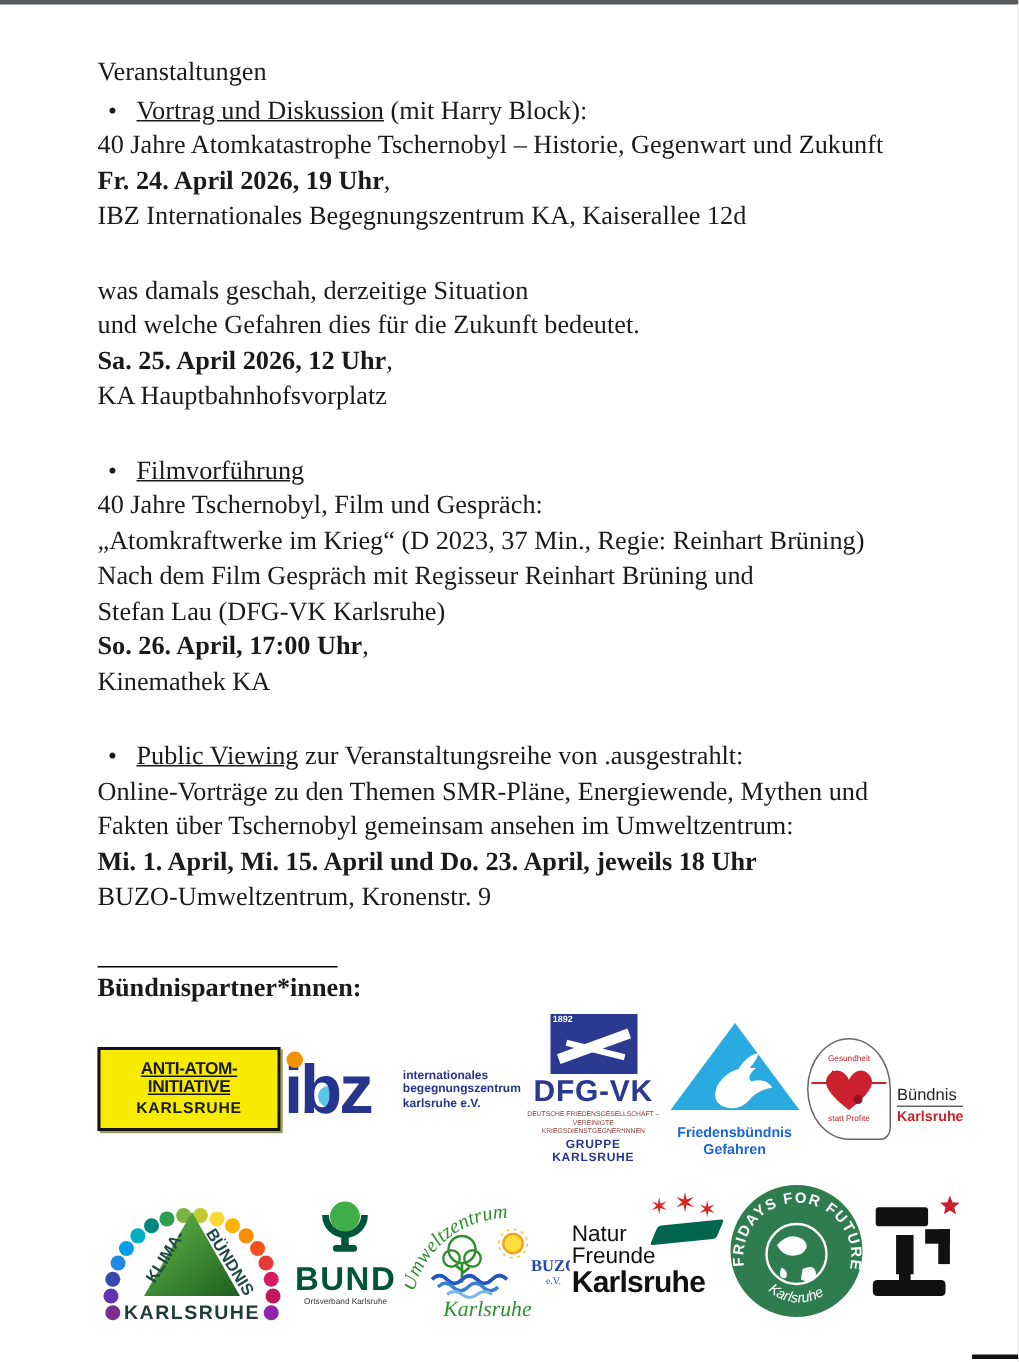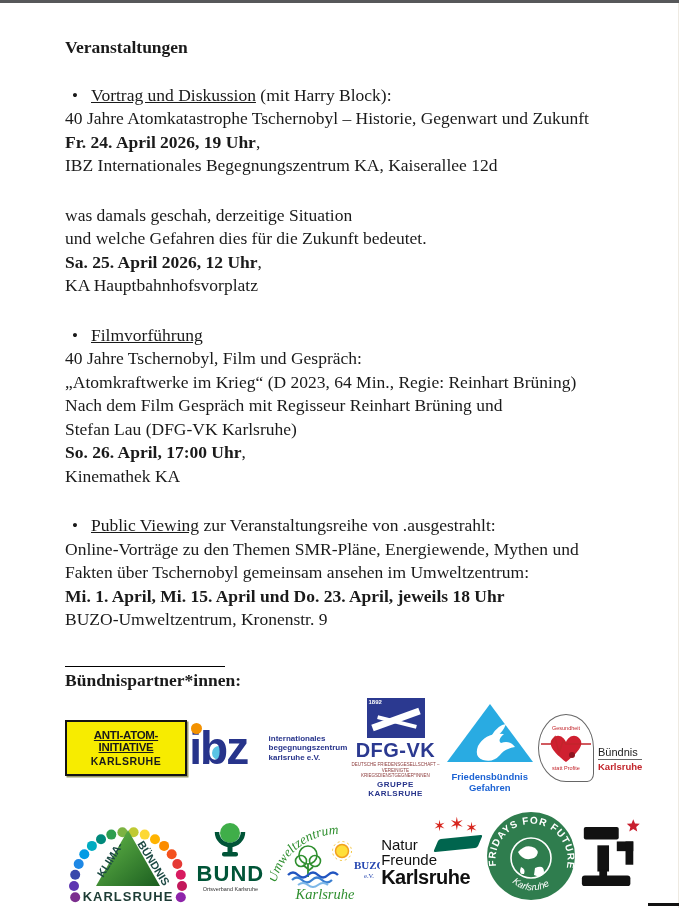--- a/index.html
+++ b/index.html
@@ -6,21 +6,21 @@
   body{
     width:679px;height:908px;background:#fff;position:relative;overflow:hidden;
     font-family:"Liberation Serif",serif;color:#1a1a1a;
   }
   .top-edge{position:absolute;top:0;left:0;width:679px;height:3px;background:#57585a;}
   .right-edge{position:absolute;top:3px;right:0;width:1px;height:905px;background:#eeeae2;}
   .page-break{position:absolute;right:0;bottom:2px;width:31px;height:3px;background:#111;}
 
   .content{padding:36px 0 0 65px;}
   .line{line-height:23.5px;font-size:17.5px;white-space:nowrap;}
-  .title{font-weight:bold;margin-bottom:24px;}
+  .title{font-weight:normal;margin-bottom:2px;}
   .event{margin-bottom:26px;}
   .bullet-line{padding-left:7px;}
   .bullet-line::before{content:"•";display:inline-block;width:19px;font-size:17px;}
   .lead{text-decoration:underline;}
   .dt{font-weight:bold;}
 
   .divider{width:160px;border-top:1.6px solid #000;margin-top:34px;}
   .partners-heading{margin-top:2px;font-weight:bold;}
 
   .logo-row{display:flex;justify-content:space-between;align-items:center;width:577px;margin-top:6px;}
@@ -102,21 +102,21 @@
   <div class="event">
     <div class="line">was damals geschah, derzeitige Situation</div>
     <div class="line">und welche Gefahren dies für die Zukunft bedeutet.</div>
     <div class="line"><span class="dt">Sa. 25. April 2026, 12 Uhr</span><span>,</span></div>
     <div class="line">KA Hauptbahnhofsvorplatz</div>
   </div>
 
   <div class="event">
     <div class="line bullet-line"><span class="lead">Filmvorführung</span><span></span></div>
     <div class="line">40 Jahre Tschernobyl, Film und Gespräch:</div>
-    <div class="line">„Atomkraftwerke im Krieg“ (D 2023, 64 Min., Regie: Reinhart Brüning)</div>
+    <div class="line">„Atomkraftwerke im Krieg“ (D 2023, 37 Min., Regie: Reinhart Brüning)</div>
     <div class="line">Nach dem Film Gespräch mit Regisseur Reinhart Brüning und</div>
     <div class="line">Stefan Lau (DFG-VK Karlsruhe)</div>
     <div class="line"><span class="dt">So. 26. April, 17:00 Uhr</span><span>,</span></div>
     <div class="line">Kinemathek KA</div>
   </div>
 
   <div class="event">
     <div class="line bullet-line"><span class="lead">Public Viewing</span><span> zur Veranstaltungsreihe von .ausgestrahlt:</span></div>
     <div class="line">Online-Vorträge zu den Themen SMR-Pläne, Energiewende, Mythen und</div>
     <div class="line">Fakten über Tschernobyl gemeinsam ansehen im Umweltzentrum:</div>

